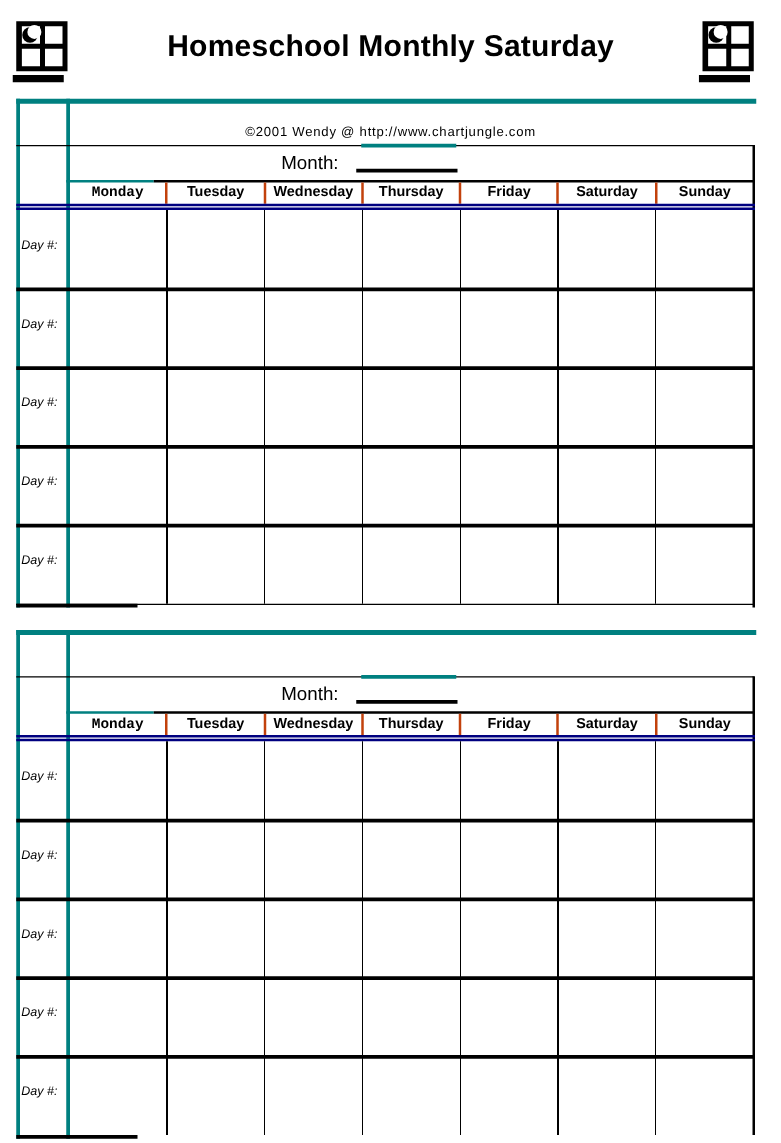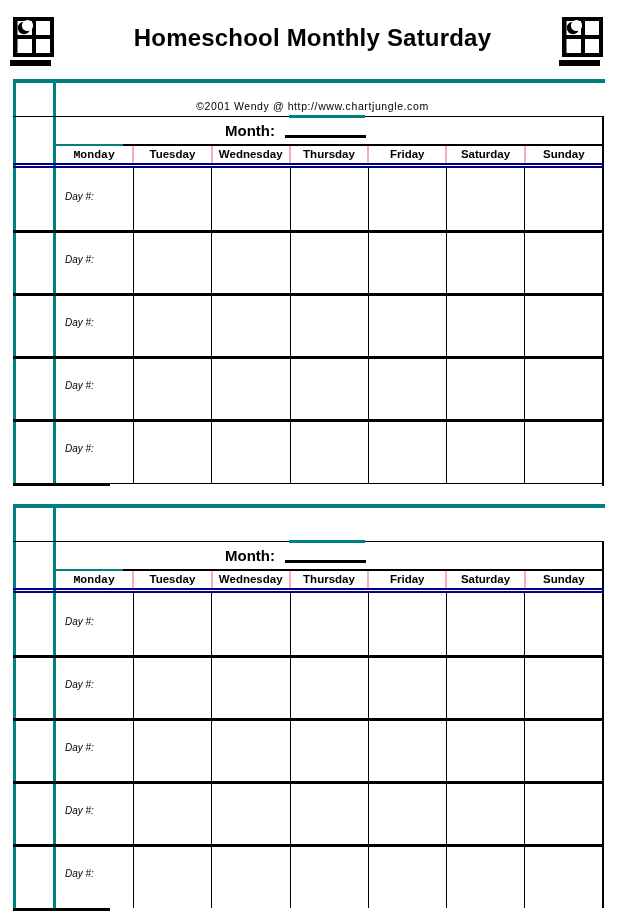--- a/index.html
+++ b/index.html
@@ -19,38 +19,38 @@
   .tbl{position:absolute;left:13px;width:592px;height:407px;}
   #t1{top:79px;}
   #t2{top:504px;}
   .topbar{position:absolute;top:0;left:0;width:592px;height:4px;background:#008080;}
   .vline-l{position:absolute;top:0;left:0;width:3px;height:407px;background:#008080;}
   .vline-m{position:absolute;top:0;left:40px;width:3px;height:407px;background:#008080;}
   .row1-line{position:absolute;top:37px;left:0;width:590px;height:1px;background:#000;}
   .row1-teal{position:absolute;top:36px;left:276px;width:76px;height:3px;background:#008080;}
   .rborder{position:absolute;top:37px;left:589px;width:2px;height:370px;background:#000;}
   #t2 .rborder{height:367px;}
-  .month-label{position:absolute;top:43px;left:212px;font-size:15px;font-weight:bold;}
+  .month-label{position:absolute;top:43px;left:212px;font-size:15px;font-weight:normal;}
   .month-line{position:absolute;top:56px;left:272px;width:81px;height:3px;background:#000;}
   .hdrline-teal{position:absolute;top:65px;left:40px;width:70px;height:2px;background:#008080;}
   .hdrline-black{position:absolute;top:65px;left:110px;width:480px;height:2px;background:#000;}
   .hdr-row{position:absolute;top:67px;left:43px;width:546px;height:17px;display:flex;}
-  .hcell{flex:1;border-left:2px solid #f9a8d4;text-align:center;font-weight:bold;
+  .hcell{flex:1;border-left:2px solid #c2410c;text-align:center;font-weight:bold;
          font-size:11.5px;line-height:17px;overflow:hidden;}
   .hcell:first-child{border-left:none;font-family:Liberation Mono, monospace;}
   .navy-a{position:absolute;top:84px;left:0;width:591px;height:2px;background:#000080;}
   .navy-b{position:absolute;top:87px;left:0;width:591px;height:2px;background:#000080;}
   .vdividers{position:absolute;top:89px;left:43px;width:547px;height:315px;
     background-image:repeating-linear-gradient(to right,
       transparent 0px,transparent 77.2px,#000 77.2px,#000 78.2px);}
   .sep{position:absolute;left:0;width:590px;height:3px;background:#000;}
   .sep.s1{top:151px}.sep.s2{top:214px}.sep.s3{top:277px}.sep.s4{top:340px}
   .bottom-thin{position:absolute;top:404px;left:0;width:590px;height:1px;background:#000;}
   .bottom-thick{position:absolute;top:404px;left:0;width:97px;height:3px;background:#000;}
-  .day-label{position:absolute;left:4px;width:37px;font-size:10px;font-style:italic;padding-left:48px;}
+  .day-label{position:absolute;left:4px;width:37px;font-size:10px;font-style:italic;}
   .day-label.r1{top:112px}.day-label.r2{top:175px}.day-label.r3{top:238px}
   .day-label.r4{top:301px}.day-label.r5{top:364px}
 </style>
 </head>
 <body>
 
 <div id="page">
 
   <div class="hdr-icon" id="icon-left">
     <svg width="46" height="50" viewBox="0 0 46 50">

